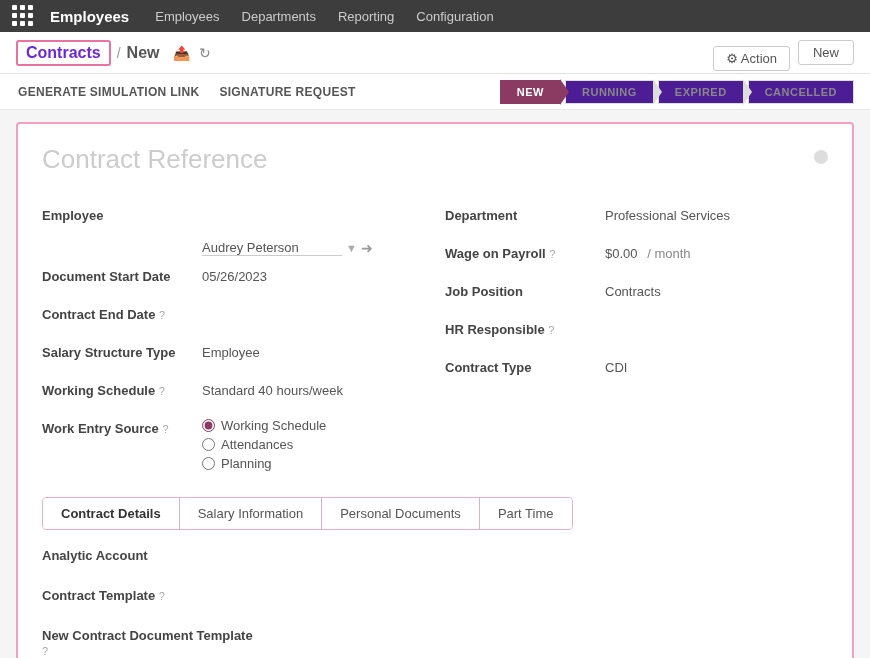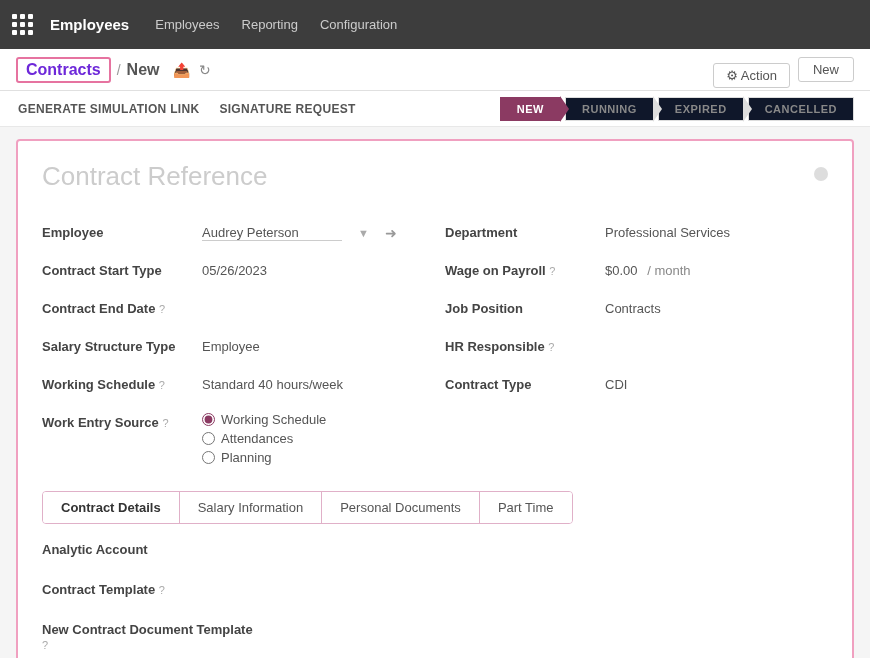--- a/index.html
+++ b/index.html
@@ -5,21 +5,21 @@
     * { box-sizing: border-box; margin: 0; padding: 0; }
     body { font-family: Arial, sans-serif; font-size: 13px; background: #f0f0f0; color: #333; }
 
     
     .top-nav {
       background: #3d3d3d;
       color: #fff;
       display: flex;
       align-items: center;
       padding: 0 12px;
-      height: 49px;
+      height: 32px;
       gap: 16px;
     }
     .top-nav .app-grid {
       display: grid;
       grid-template-columns: repeat(3,6px);
       grid-template-rows: repeat(3,6px);
       gap: 2px;
       cursor: pointer;
     }
     .top-nav .app-grid span {
@@ -91,21 +91,21 @@
       font-size: 12px; font-weight: 600; color: #555;
       text-transform: uppercase; letter-spacing: 0.3px;
       padding: 0 2px;
     }
     .status-pipeline { display: flex; align-items: center; }
     .status-stage {
       padding: 5px 16px;
       font-size: 11px;
       font-weight: 700;
       color: #888;
-      background: #0f172a;
+      background: #4c1d95;
       border: 1px solid #ddd;
       cursor: pointer;
       position: relative;
       letter-spacing: 0.5px;
       text-transform: uppercase;
     }
     .status-stage:not(:last-child)::after {
       content: '';
       position: absolute;
       right: -9px; top: 50%;
@@ -187,21 +187,22 @@
     }
     .field-value {
       color: #555;
       font-size: 13px;
       padding-top: 3px;
       flex: 1;
     }
     .field-value.employee-input {
       display: flex;
       align-items: center;
-      gap: 16px;
+      gap: 4px;
+      margin-top: 32px;
     }
     .employee-input input {
       border: none;
       border-bottom: 1px solid #ccc;
       outline: none;
       font-size: 13px;
       color: #555;
       background: transparent;
       width: 140px;
     }
@@ -269,20 +270,21 @@
     <span></span>
       <span></span>
       <span></span>
     <span></span>
       <span></span>
       <span></span>
   </div>
   <span class="brand">Employees</span>
   <div class="nav-items">
     <span class="nav-item">Employees</span>
+    <span class="nav-item">Departments</span>
     <span class="nav-item">Reporting</span>
     <span class="nav-item">Configuration</span>
   </div>
 </nav>
 
 <div class="breadcrumb-bar">
   <div class="breadcrumb-left">
     <span class="breadcrumb-title">Contracts</span>
     <span class="breadcrumb-sep">/</span>
     <span class="breadcrumb-sub">New</span>
@@ -325,21 +327,21 @@
         <div class="field-row">
           <span class="field-label">Employee</span>
           <div class="field-value employee-input">
             <input type="text" value="Audrey Peterson" style="">
             <span class="arrow-dropdown">▼</span>
             <span class="arrow-ext">➜</span>
           </div>
         </div>
 
         <div class="field-row">
-          <span class="field-label">Contract Start Type</span>
+          <span class="field-label">Document Start Date</span>
           <span class="field-value">05/26/2023</span>
         </div>
 
         <div class="field-row">
           <span class="field-label">
             <span>Contract End Date</span>
             <span class="help"> ?</span>
           </span>
           <span class="field-value"></span>
         </div>

